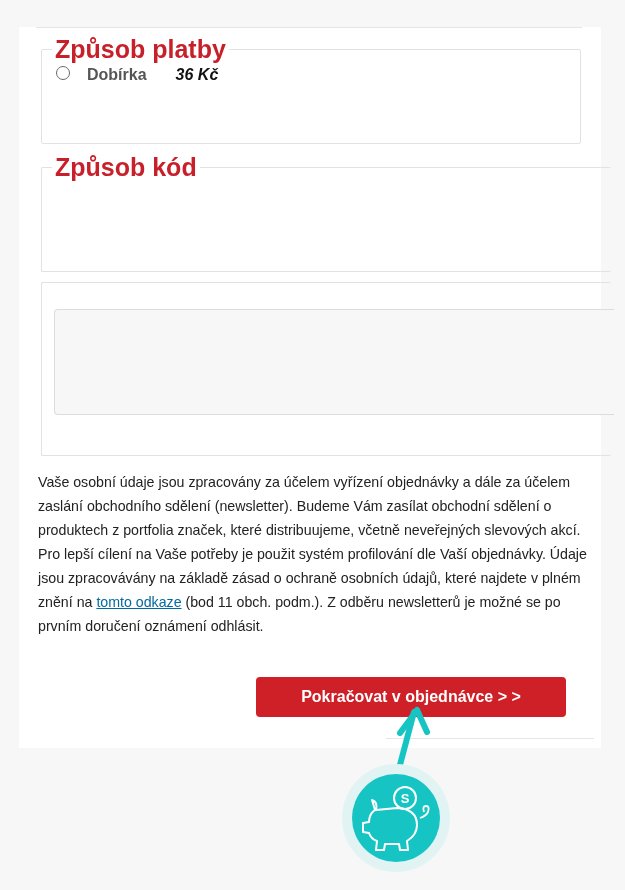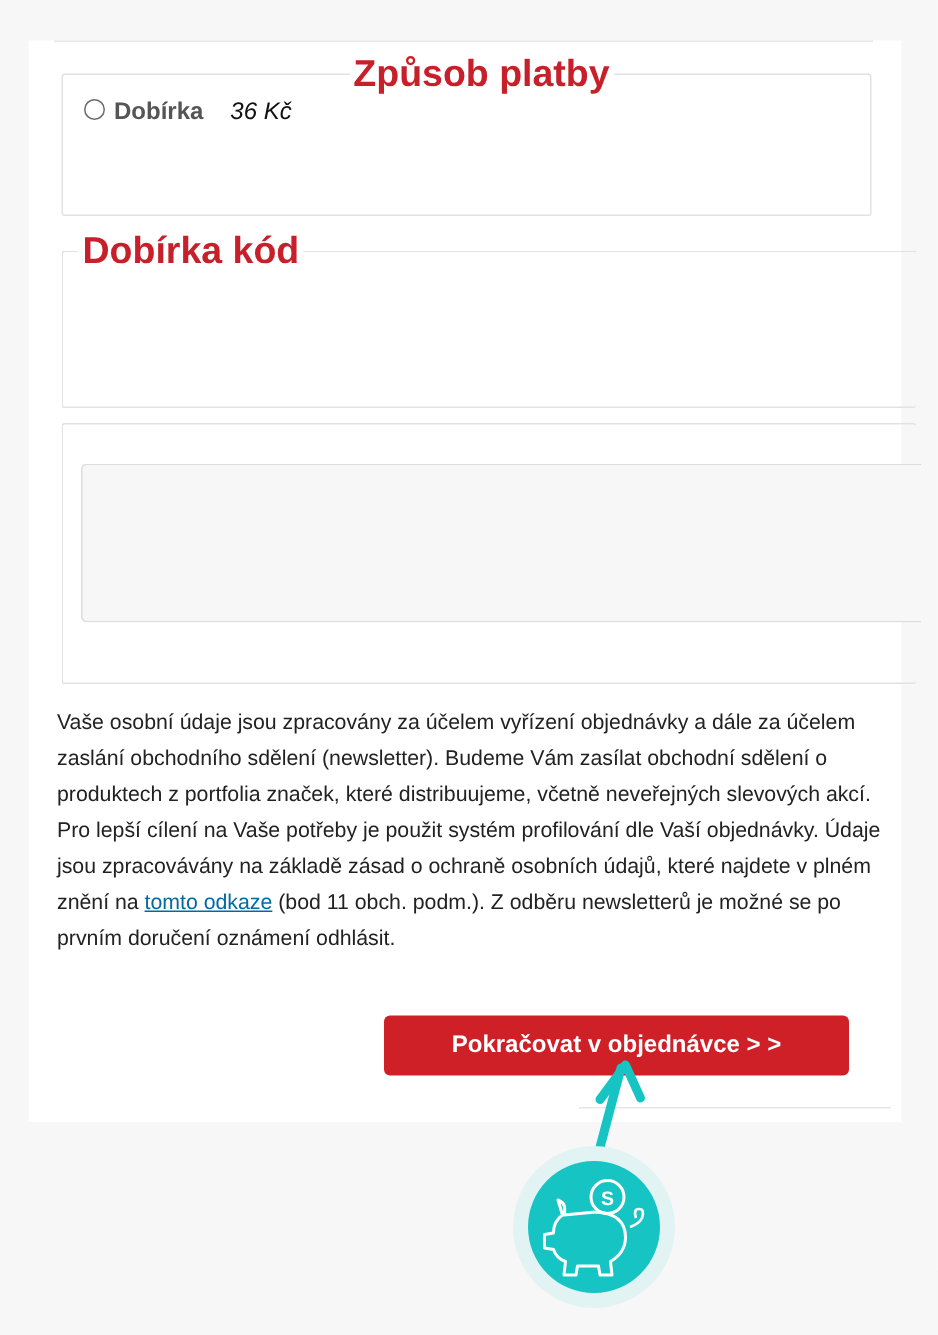--- a/index.html
+++ b/index.html
@@ -5,28 +5,28 @@
   * { box-sizing: border-box; margin: 0; padding: 0; }
   html, body { width: 625px; height: 890px; background: #f7f7f7; overflow: hidden; }
   body { font-family: "Liberation Sans", sans-serif; position: relative; }
 
   .card { position: absolute; left: 19px; top: 27px; width: 582px; height: 721px; background: #ffffff; }
   .top-rule { position: absolute; left: 36px; top: 27px; width: 546px; height: 1px; background: #e6e6e6; }
 
   fieldset.section { position: absolute; border: 1px solid #e2e2e2; border-radius: 2px; }
   fieldset.section legend { color: #c8202a; font-weight: bold; font-size: 25px; padding: 0 3px; line-height: 26px; margin-left: 10px; }
 
-  #fs-payment { left: 41px; top: 36px; width: 540px; height: 108px; text-align: center; }
+  #fs-payment { left: 41px; top: 36px; width: 540px; height: 108px; }
   #fs-discount { left: 41px; top: 154px; width: 570px; height: 118px; border-right: none; }
   #fs-info { left: 41px; top: 282px; width: 570px; height: 174px; border-right: none; }
 
-  .radio-row { display: flex; align-items: center; height: 26px; margin-left: 14px; }
+  .radio-row { display: flex; align-items: center; height: 26px; margin-left: 14px; gap: 11px; }
   .radio { width: 14px; height: 14px; border: 1px solid #6b6b6b; border-radius: 50%; background: #fff; margin-right: 6px; margin-top: -4px; }
   .radio-label { color: #555555; font-weight: bold; font-size: 16px; }
-  .radio-price { color: #111; font-weight: normal; font-style: italic; font-size: 16px; margin-left: 18px; }
+  .radio-price { color: #111; font-weight: bold; font-style: italic; font-size: 16px; margin-left: 18px; }
 
   .discount-input { position: absolute; left: 12px; top: 25px; width: 560px; height: 48px; background: #f7f7f7; border: 1px solid #dcdcdc; border-right: none; border-radius: 4px 0 0 4px; display: flex; align-items: center; padding-left: 15px; }
   .discount-value { color: #555; font-size: 16px; }
   .step-badge { width: 34px; height: 34px; border-radius: 50%; background: #17c4c4; color: #fff; font-weight: bold; font-size: 20px; display: flex; align-items: center; justify-content: center; margin-left: 8px; }
 
   .info-textarea { position: absolute; left: 12px; top: 26px; width: 560px; height: 106px; background: #f7f7f7; border: 1px solid #dcdcdc; border-right: none; border-radius: 4px 0 0 4px; }
 
   .privacy { position: absolute; left: 38px; top: 470px; width: 560px; font-size: 14.2px; line-height: 24px; color: #222; }
   .privacy a { color: #0369a1; text-decoration: underline; }
 
@@ -44,21 +44,21 @@
 <fieldset class="section" id="fs-payment">
   <legend>Způsob platby</legend>
   <div class="radio-row">
     <span class="radio"></span>
     <span class="radio-label">Dobírka</span>
     <span class="radio-price">36 Kč</span>
   </div>
 </fieldset>
 
 <fieldset class="section" id="fs-discount">
-  <legend>Dobírka kód</legend>
+  <legend>Způsob kód</legend>
 </fieldset>
 
 <fieldset class="section" id="fs-info">
   <div class="info-textarea"></div>
 </fieldset>
 
 <p class="privacy"><span>Vaše osobní údaje jsou zpracovány za účelem vyřízení objednávky a dále za účelem zaslání obchodního sdělení (newsletter). Budeme Vám zasílat obchodní sdělení o produktech z portfolia značek, které distribuujeme, včetně neveřejných slevových akcí. Pro lepší cílení na Vaše potřeby je použit systém profilování dle Vaší objednávky. Údaje jsou zpracovávány na základě zásad o ochraně osobních údajů, které najdete v plném znění na </span><a>tomto odkaze</a><span> (bod 11 obch. podm.). Z odběru newsletterů je možné se po prvním doručení oznámení odhlásit.</span></p>
 
 <button class="continue-btn">Pokračovat v objednávce &gt; &gt;</button>
 <div class="bottom-rule"></div>

